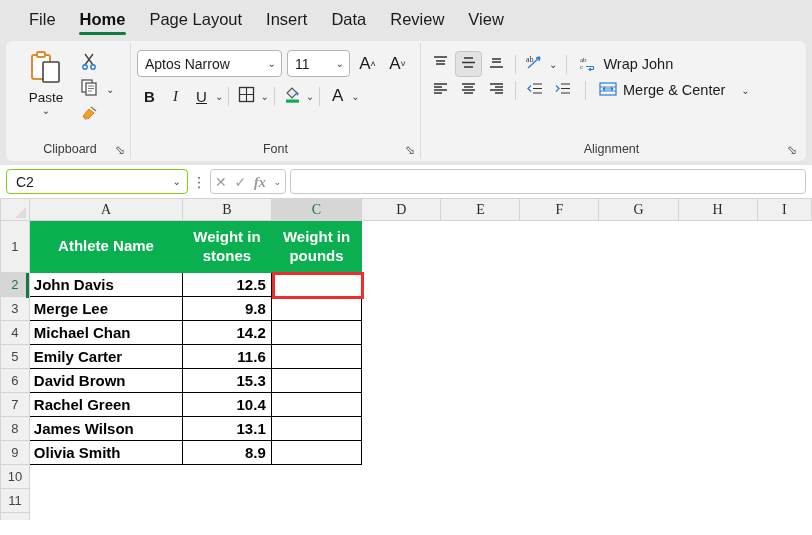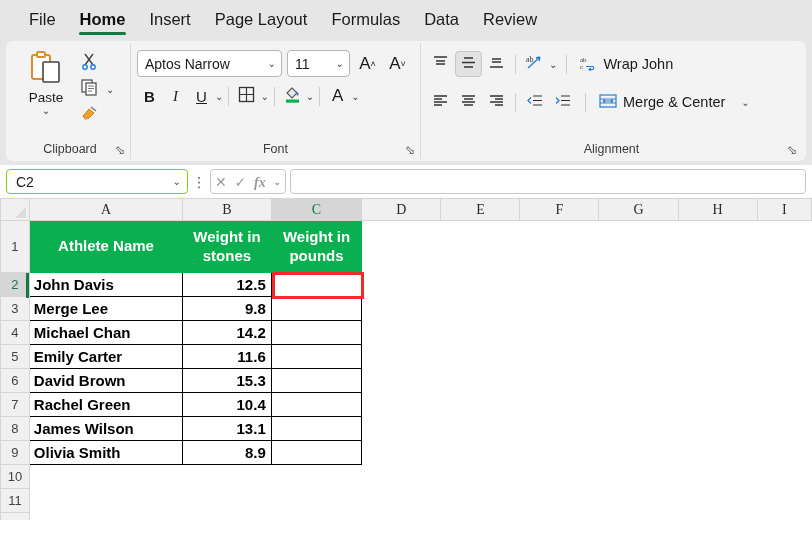--- a/index.html
+++ b/index.html
@@ -125,21 +125,21 @@
   .font-row2 { display: flex; align-items: center; gap: 1px; }
   .fbtn {
     min-width: 25px; height: 26px;
     display: flex; align-items: center; justify-content: center;
     font-size: 15px; color: #1b1b1b; border-radius: 3px;
   }
   .sep { width: 1px; height: 19px; background: #cfcfcf; margin: 0 4px; }
 
   
   .align-group { flex: 1; }
-  .al-col { display: flex; flex-direction: column; gap: 12px; padding-top: 4px; width: 100%; }
+  .al-col { display: flex; flex-direction: column; gap: 0; padding-top: 4px; width: 100%; }
   .al-row { display: flex; align-items: center; gap: 1px; }
   .abtn {
     min-width: 27px; height: 26px;
     display: flex; align-items: center; justify-content: center;
     border-radius: 4px;
   }
   .abtn.sel { background: #e2e2e2; border: 1px solid #c6c6c6; }
   .wide-btn {
     height: 26px; display: flex; align-items: center; gap: 6px;
     padding: 0 4px; border-radius: 4px;
@@ -266,25 +266,25 @@
     width: 3px;
     background: #107c41;
   }
 </style>
 </head>
 <body>
 
 <div class="tabbar">
   <div class="tab"><span>File</span></div>
   <div class="tab active"><span>Home</span></div>
+  <div class="tab"><span>Page Layout</span></div>
   <div class="tab"><span>Insert</span></div>
-  <div class="tab"><span>Page Layout</span></div>
-  <div class="tab"><span>Formulas</span></div>
   <div class="tab"><span>Data</span></div>
   <div class="tab"><span>Review</span></div>
+  <div class="tab"><span>View</span></div>
 </div>
 
 <div class="ribbon">
   <div class="ribbon-inner">
 
     <div class="group clip-group">
       <div class="group-body">
         <div class="clip-left">
           <span class="paste-icon">
             <svg width="40" height="40" viewBox="0 0 40 40">

